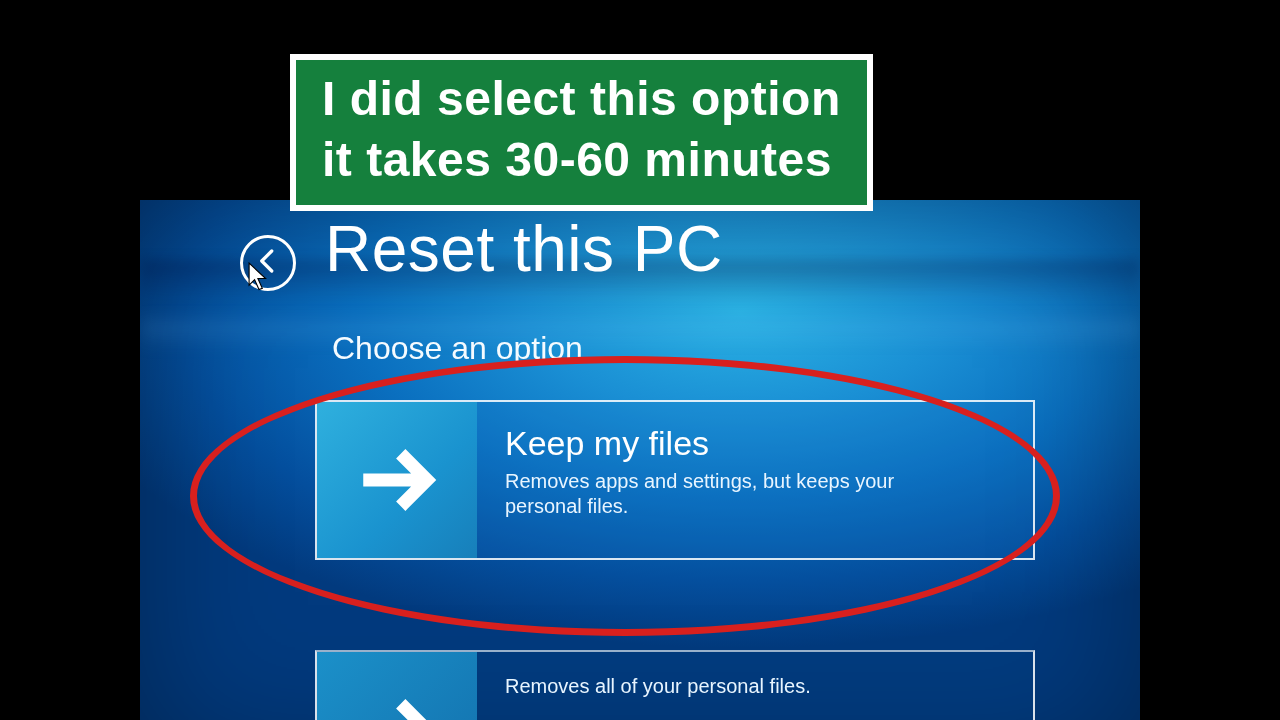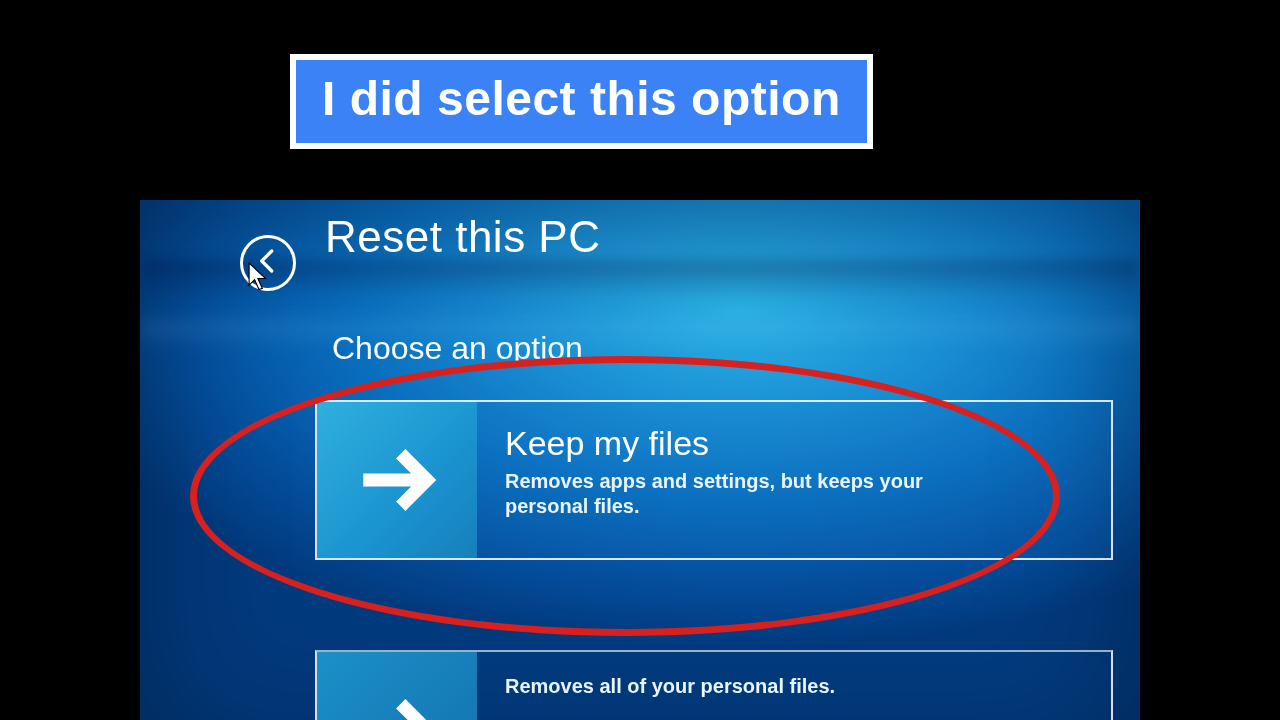--- a/index.html
+++ b/index.html
@@ -22,62 +22,62 @@
   .back-btn {
     position: absolute; left: 100px; top: 35px; width: 56px; height: 56px;
     border: 3px solid #fff; border-radius: 50%;
     display: flex; align-items: center; justify-content: center;
     background: transparent; cursor: pointer;
   }
   .back-btn svg { width: 30px; height: 30px; }
   .cursor { position: absolute; left: 108px; top: 62px; width: 22px; height: 28px; z-index: 5; }
   .title {
     position: absolute; left: 185px; top: 12px;
-    font-size: 44px; font-weight: 300; color: #fff; letter-spacing: 0.5px;
+    font-size: 64px; font-weight: 300; color: #fff; letter-spacing: 0.5px;
   }
   .subtitle {
     position: absolute; left: 192px; top: 130px;
     font-size: 32px; font-weight: 300; color: #f5fbff;
   }
   .option-tile {
     position: absolute; left: 175px;
-    width: 798px; height: 160px;
+    width: 720px; height: 160px;
     border: 2px solid rgba(255,255,255,.85);
     display: flex; align-items: stretch;
     background: rgba(30,120,200,.15);
     cursor: pointer;
   }
   .tile1 { top: 200px; }
   .tile2 { top: 450px; border-top: 2px solid rgba(255,255,255,.6); background: rgba(20,100,180,.05); }
   .tile-icon {
     width: 160px;
     background: linear-gradient(135deg,#2fb0de,#1a93cf 60%,#177fba);
     display: flex; align-items: center; justify-content: center;
     border-right: none;
   }
   .tile2 .tile-icon { background: linear-gradient(135deg,#1b90c9,#126fac); }
   .tile-icon svg { width: 90px; height: 90px; }
   .tile-body { flex: 1; padding: 22px 28px 14px 28px; display:flex; flex-direction:column; }
   .tile-title { font-size: 34px; font-weight: 400; margin-bottom: 6px; }
-  .tile-desc { font-size: 20px; font-weight: 700; color: #e8f5ff; line-height: 1.25; max-width: 460px; }
+  .tile-desc { font-size: 20px; font-weight: 400; color: #e8f5ff; line-height: 1.25; max-width: 460px; }
   
   .highlight-ellipse {
     position: absolute;
     left: 190px; top: 356px;
     width: 870px; height: 280px;
     border: 7px solid #d8201e;
     border-radius: 50%;
     pointer-events: none;
     z-index: 20;
   }
   
   .caption-box {
     position: absolute;
     left: 290px; top: 54px; z-index: 30;
-    background: #3b82f6; color: #fff;
+    background: #15803d; color: #fff;
     border: 6px solid #fff;
     padding: 8px 26px 14px 26px;
     font-family: Arial, Helvetica, sans-serif;
     font-weight: 900;
     font-size: 48px; line-height: 1.28;
     letter-spacing: 0.5px;
   }
 </style>
 </head>
 <body>
@@ -126,15 +126,16 @@
       <div class="tile-body">
         <div class="tile-desc">Removes all of your personal files.</div>
       </div>
     </div>
   </div>
 
   <div class="highlight-ellipse"></div>
 
   <div class="caption-box">
     <div>I did select this option</div>
+    <div>it takes 30-60 minutes</div>
   </div>
 
 </div>
 
 </body></html>

